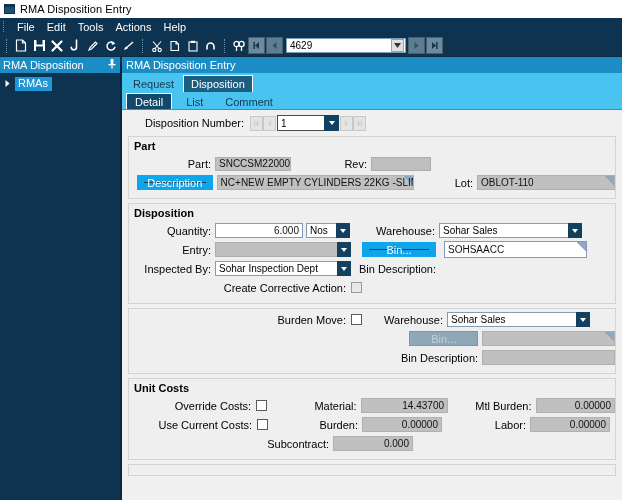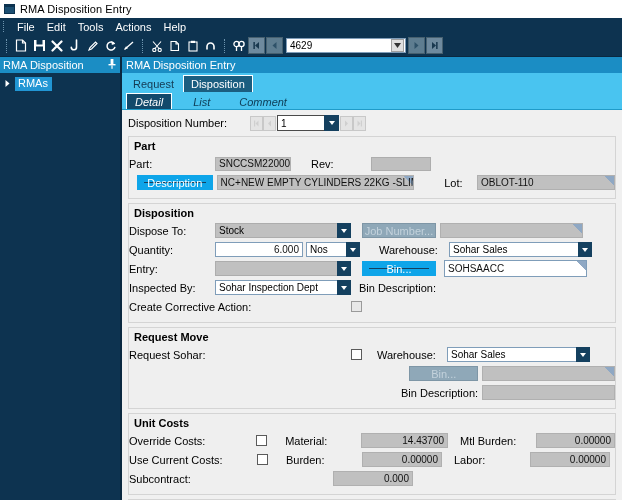--- a/index.html
+++ b/index.html
@@ -224,24 +224,23 @@
     border-bottom: none;
     box-sizing: border-box;
     height: 17px;
   }
   .tabrow2 {
     height: 17px;
     background: #49c4f0;
     display: flex;
     align-items: flex-end;
     padding-left: 4px;
-    gap: 13px;
+    gap: 6px;
     flex: 0 0 auto;
     border-bottom: 1px solid #1f9bc9;
-    font-style: italic;
   }
   .tab2 {
     height: 15px;
     padding: 0 8px;
     display: flex; align-items: center;
     font-size: 11px;
     color: #0e3c55;
     cursor: default;
   }
   .tab2.active {
@@ -265,21 +264,21 @@
   .dispnum-row {
     display: flex;
     align-items: center;
     height: 26px;
     padding-left: 6px;
     background: #f0f0f0;
   }
   .lbl {
     font-size: 11px;
     color: #000;
-    text-align: left;
+    text-align: right;
     white-space: nowrap;
   }
 
   .group {
     margin: 0 6px 4px 6px;
     border: 1px solid #d4d4d4;
     background: #efefef;
     position: relative;
     padding: 2px 0 5px 0;
   }
@@ -645,36 +644,25 @@
             <span class="btn-blue" style="width:78px;margin-left:8px">Description</span>
             <span class="fld ro corner" style="width:205px;margin-left:4px;height:15px">NC+NEW EMPTY CYLINDERS 22KG -SLIM</span>
             <span class="lbl" style="width:30px;margin-left:30px">Lot:</span>
             <span class="fld ro corner" style="width:143px;margin-left:4px;height:15px">OBLOT-110</span>
           </div>
         </div>
 
         <div class="group">
           <div class="gtitle">Disposition</div>
 
-          <div class="row">
-            <span class="lbl" style="width:82px">Dispose To:</span>
-            <span class="combo" style="width:136px;margin-left:4px">
-              <span class="cv">Stock</span>
-              <span class="cbtn">
-                  <span class="cap"></span>
-                </span>
-            </span>
-            <span class="btn-disabled" style="width:74px;margin-left:11px">Job Number...</span>
-            <span class="fld ro corner" style="width:143px;margin-left:4px;height:15px"></span>
-          </div>
 
           <div class="row">
             <span class="lbl" style="width:82px">Quantity:</span>
             <span class="fld white right" style="width:88px;margin-left:4px;height:15px">6.000</span>
-            <span class="combo white" style="width:54px;margin-left:3px">
+            <span class="combo white" style="width:44px;margin-left:3px">
               <span class="cv">Nos</span>
               <span class="cbtn">
                   <span class="cap"></span>
                 </span>
             </span>
             <span class="lbl" style="width:66px;margin-left:19px">Warehouse:</span>
             <span class="combo white" style="width:143px;margin-left:4px">
               <span class="cv">Sohar Sales</span>
               <span class="cbtn">
                   <span class="cap"></span>
@@ -705,24 +693,23 @@
             <span class="lbl" style="width:85px;margin-left:0px;text-align:right">Bin Description:</span>
           </div>
 
           <div class="row">
             <span class="lbl" style="width:217px">Create Corrective Action:</span>
             <span class="chk dim" style="margin-left:5px"></span>
           </div>
         </div>
 
         <div class="group">
-          <div class="gtitle">Request Move</div>
-
-          <div class="row">
-            <span class="lbl" style="width:217px">Request Sohar:</span>
+
+          <div class="row">
+            <span class="lbl" style="width:217px">Burden Move:</span>
             <span class="chk" style="margin-left:5px"></span>
             <span class="lbl" style="width:66px;margin-left:15px">Warehouse:</span>
             <span class="combo white" style="width:143px;margin-left:4px">
               <span class="cv">Sohar Sales</span>
               <span class="cbtn">
                   <span class="cap"></span>
                 </span>
             </span>
           </div>
 

